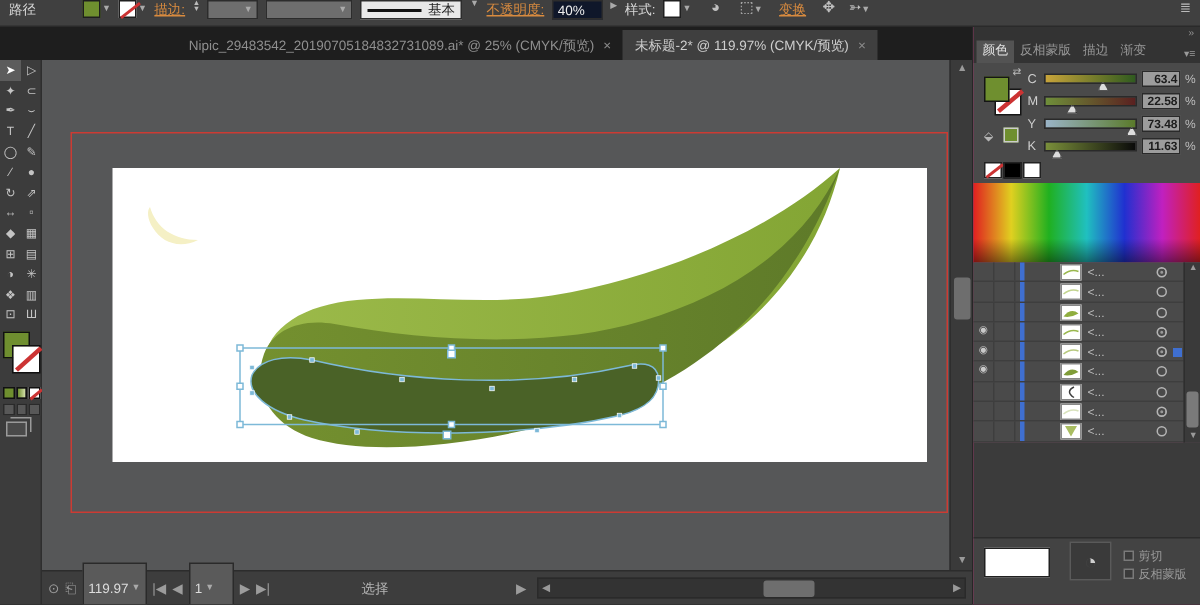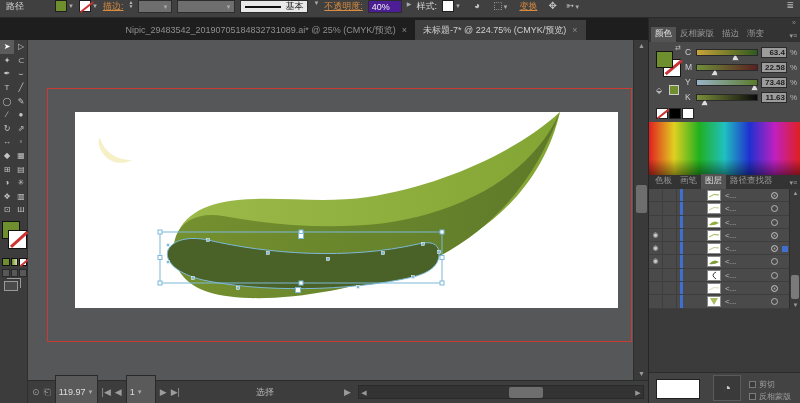--- a/index.html
+++ b/index.html
@@ -15,21 +15,21 @@
   .swatch { width:12px; height:12px; border:1px solid #1f1f1f; background:#6f8f2f; position:relative; }
   .swatch.none { background:#fff; }
   .swatch.none::after { content:""; position:absolute; left:-1px; top:5px; width:16px; height:2px; background:#c33; transform:rotate(-38deg); }
   .mini-arrow { color:#aaa; font-size:6px; }
   .stepper { display:flex; flex-direction:column; font-size:5px; color:#bbb; line-height:4px; }
   .dd { background:#6e6e6e; border:1px solid #2c2c2c; height:13px; display:flex; align-items:center; justify-content:space-between; padding:0 3px; color:#ddd; }
   .dd.small { width:34px; }
   .dd.med { width:58px; }
   .brush-dd { background:#e8e8e8; color:#222; border:1px solid #2c2c2c; height:13px; display:flex; align-items:center; gap:4px; padding:0 4px; }
   .brush-line { width:36px; height:2px; background:#111; }
-  .opacity-field { background:#4c1d95; border:1px solid #2c2c2c; height:13px; width:34px; display:flex; align-items:center; padding:0 3px; color:#eee; }
+  .opacity-field { background:#0f172a; border:1px solid #2c2c2c; height:13px; width:34px; display:flex; align-items:center; padding:0 3px; color:#eee; }
   .cb-icon { color:#c0c0c0; font-size:10px; }
   #cb-menu { margin-left:auto; color:#bbb; }
 
   
   #tab-bar { position:absolute; left:0; top:18px; width:648px; height:22px; background:#1e1e1e; display:flex; align-items:flex-end; padding-left:55px;justify-content:center; }
   .doc-tab { height:20px; display:flex; align-items:center; gap:6px; padding:0 8px; font-size:9px; color:#8f8f8f; background:#1e1e1e; white-space:nowrap; }
   .doc-tab.active { background:#3f3f3f; color:#cfcfcf; }
   .tab-close { color:#8a8a8a; font-size:9px; }
 
   
@@ -58,21 +58,21 @@
 
   
   #v-scroll { position:absolute; left:633px; top:40px; width:15px; height:340px; background:#3a3a3a; border-left:1px solid #2e2e2e; }
   .scr-arrow { position:absolute; left:0; width:15px; height:12px; color:#9a9a9a; font-size:7px; text-align:center; line-height:12px; }
   #v-thumb { position:absolute; left:2px; top:145px; width:11px; height:28px; background:#6e6e6e; border-radius:2px; }
 
   
   #status-bar { position:absolute; left:28px; top:380px; width:620px; height:23px; background:#3d3d3d; border-top:1px solid #2c2c2c; display:flex; align-items:center; gap:4px; padding:0 4px; color:#9c9c9c; }
   .sb-field { background:#5a5a5a; border:1px solid #2a2a2a; height:13px; display:flex; align-items:center; gap:2px; padding:16px 3px; color:#ddd; }
   .sb-ic { font-size:9px; color:#9c9c9c; }
-  #sb-mode { position:absolute; left:228px; color:#b5b5b5; }
+  #sb-mode { position:absolute; left:213px; color:#b5b5b5; }
   #h-scroll { position:absolute; left:330px; top:4px; width:286px; height:14px; background:#333; border:1px solid #2a2a2a; }
   #h-thumb { position:absolute; left:150px; top:1px; width:34px; height:11px; background:#6e6e6e; border-radius:2px; }
   .h-arr { position:absolute; top:0; width:10px; height:13px; color:#999; font-size:7px; line-height:13px; text-align:center; }
 
   
   #right-panel { position:absolute; left:648px; top:18px; width:152px; height:385px; background:#ec4899; border-left:1px solid #262626; }
   #dock-strip { height:10px; background:#333; text-align:right; color:#8d8d8d; font-size:7px; line-height:9px; padding-right:4px; }
   .ptabs { height:14px; display:flex; align-items:flex-end; background:#333; padding-left:2px; position:relative; }
   .ptab { padding:1px 4px 2px; color:#979797; font-size:8.5px; white-space:nowrap; }
   .ptab.active { background:#535353; color:#e0e0e0; }
@@ -164,21 +164,21 @@
     <span class="cb-icon" style="margin-left:4px;">➳<span class="mini-arrow">▼</span></span>
     <span id="cb-menu">≣</span>
   </div>
 
   <div id="tab-bar">
       <div class="doc-tab">
         <span>Nipic_29483542_20190705184832731089.ai* @ 25% (CMYK/预览)</span>
         <span class="tab-close">×</span>
       </div>
       <div class="doc-tab active">
-        <span>未标题-7* @ 224.75% (CMYK/预览)</span>
+        <span>未标题-2* @ 119.97% (CMYK/预览)</span>
         <span class="tab-close">×</span>
       </div>
     </div>
 
   <div id="toolbar">
     <div id="tools">
         <div class="tool active">➤</div>
         <div class="tool">▷</div>
         <div class="tool">✦</div>
         <div class="tool">⊂</div>
@@ -356,27 +356,20 @@
     </div>
 
     <div id="swatch-row">
       <span class="qs none"></span>
       <span class="qs black"></span>
       <span class="qs"></span>
     </div>
 
     <div id="spectrum"></div>
 
-    <div class="ptabs" id="layers-tabs">
-        <span class="ptab">色板</span>
-        <span class="ptab">画笔</span>
-        <span class="ptab active">图层</span>
-        <span class="ptab">路径查找器</span>
-        <span class="ptab-menu">▾≡</span>
-      </div>
 
     <div id="layers-wrap">
       <div id="layers-rows">
           <div class="layer-row">
             <span class="lr-eye"></span>
             <span class="lr-lock"></span>
             <span class="lr-bar"></span>
             <span class="lr-thumb"><svg width="12" height="9">
                 <path d="M1,6 Q6,2 11,4" fill="none" stroke="#9ab84e"></path>
               </svg></span>

